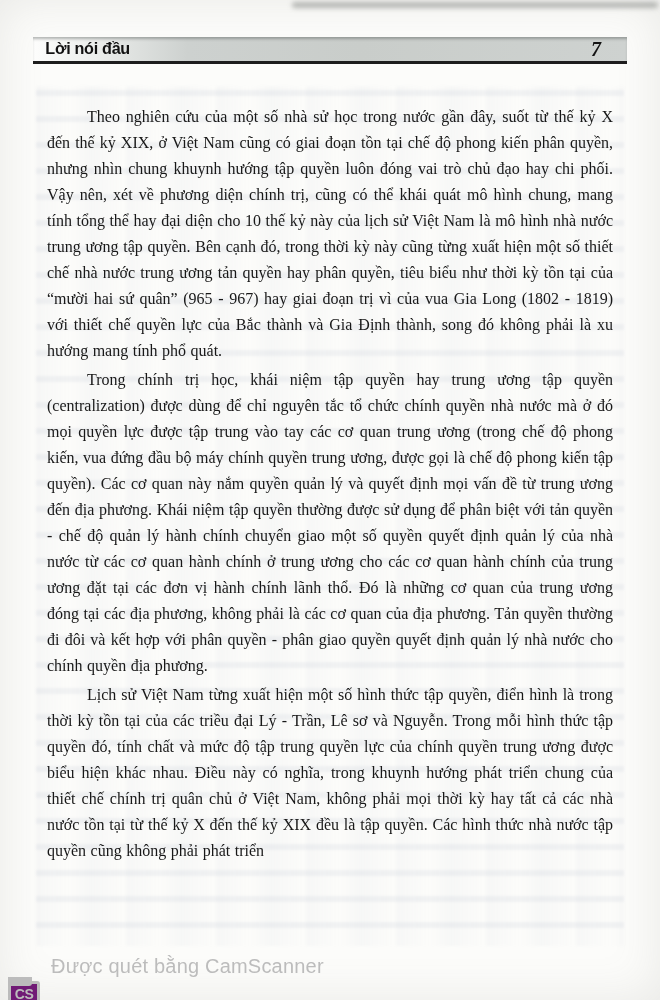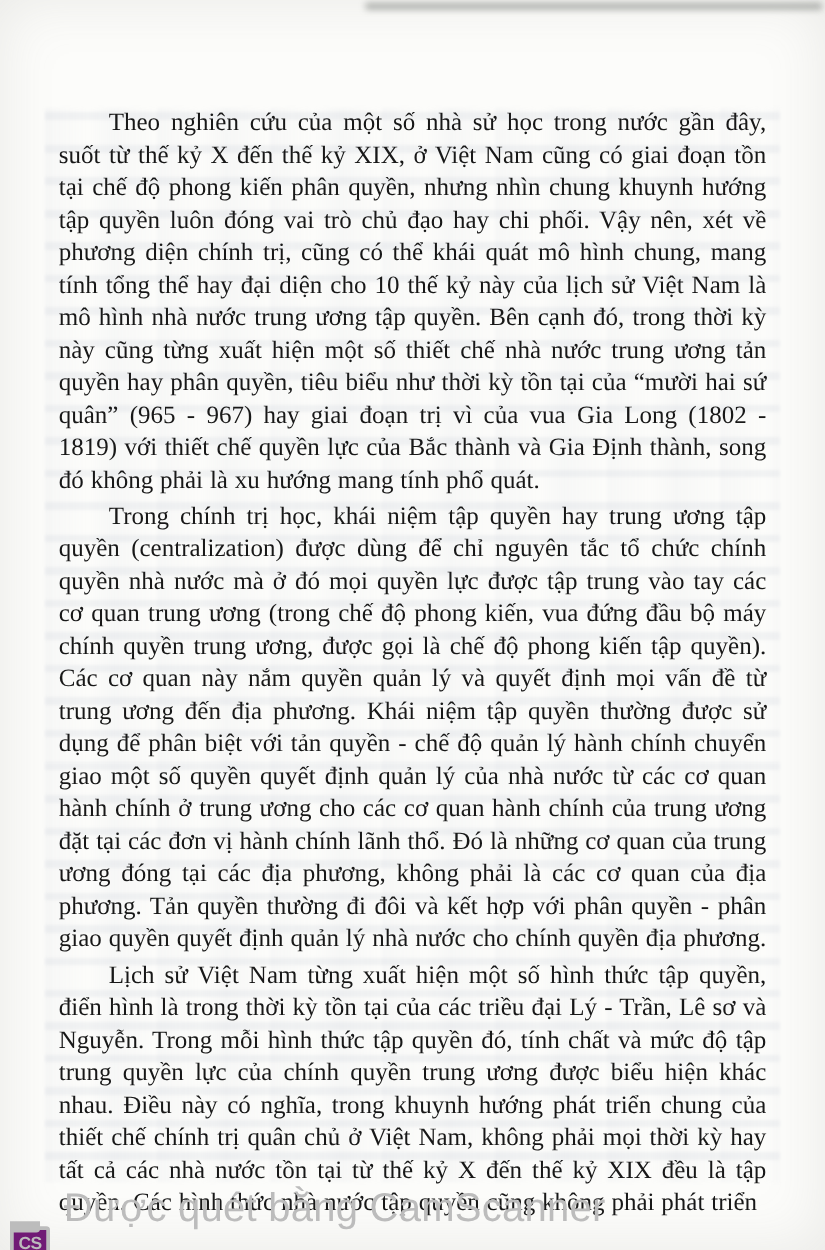--- a/index.html
+++ b/index.html
@@ -68,23 +68,23 @@
     font-family:"Liberation Serif", serif;
     font-weight:bold;
     font-style:italic;
     font-size:20px;
     color:#141414;
     padding-right:26px;
   }
   
   .page-body{
     position:absolute;
-    left:47px;top:85px;width:566px;
+    left:47px;top:104px;width:566px;
     text-align:justify;
-    font-size:20px;
+    font-size:16px;
     line-height:26px;
     word-spacing:.5px;
     color:var(--text);
   }
   .para{
     margin:0 0 3px 0;
     text-indent:40px;
   }
   .para .it{}
   
@@ -111,35 +111,39 @@
     margin-top:32px;
   }
   .cs-icon .cs-base{
     position:absolute;left:0;top:31px;
     width:24px;height:9px;
     background:var(--watermark);
     border-radius:0 0 3px 3px;
   }
   .watermark-label{
     font-family:"Liberation Sans", sans-serif;
-    font-size:32px;
+    font-size:20px;
     color:var(--watermark);
     line-height:40px;
     letter-spacing:.2px;
     white-space:nowrap;
   }
 </style>
 </head>
 <body>
 
 <div class="page">
 
   <div class="top-smudge"></div>
   <div class="ghost-bleed"></div>
 
+  <div class="header-band">
+    <span class="header-title">Lời nói đầu</span>
+    <span class="page-number">7</span>
+  </div>
 
   <div class="page-body">
       <p class="para"><span>Theo nghiên cứu của một số nhà sử học trong nước gần đây, suốt từ thế kỷ X đến thế kỷ XIX, ở Việt Nam cũng có giai đoạn tồn tại chế độ phong kiến phân quyền, nhưng nhìn chung khuynh hướng tập quyền luôn đóng vai trò chủ đạo hay chi phối. Vậy nên, xét về phương diện chính trị, cũng có thể khái quát mô hình chung, mang tính tổng thể hay đại diện cho 10 thế kỷ này của lịch sử Việt Nam là mô hình nhà nước trung ương tập quyền. Bên cạnh đó, trong thời kỳ này cũng từng xuất hiện một số thiết chế nhà nước trung ương tản quyền hay phân quyền, tiêu biểu như thời kỳ tồn tại của “mười hai sứ quân” (965 - 967) hay giai đoạn trị vì của vua Gia Long (1802 - 1819) với thiết chế quyền lực của Bắc thành và Gia Định thành, song đó không phải là xu hướng mang tính phổ quát.</span></p>
       <p class="para"><span>Trong chính trị học, khái niệm </span><span class="it">tập quyền</span><span> hay </span><span class="it">trung ương tập quyền</span><span> (centralization) được dùng để chỉ nguyên tắc tổ chức chính quyền nhà nước mà ở đó mọi quyền lực được tập trung vào tay các cơ quan trung ương (trong chế độ phong kiến, vua đứng đầu bộ máy chính quyền trung ương, được gọi là chế độ </span><span class="it">phong kiến tập quyền</span><span>). Các cơ quan này nắm quyền quản lý và quyết định mọi vấn đề từ trung ương đến địa phương. Khái niệm </span><span class="it">tập quyền</span><span> thường được sử dụng để phân biệt với </span><span class="it">tản quyền</span><span> - chế độ quản lý hành chính chuyển giao một số quyền quyết định quản lý của nhà nước từ các cơ quan hành chính ở trung ương cho các cơ quan hành chính của trung ương đặt tại các đơn vị hành chính lãnh thổ. Đó là những cơ quan của trung ương đóng tại các địa phương, không phải là các cơ quan của địa phương. Tản quyền thường đi đôi và kết hợp với </span><span class="it">phân quyền</span><span> - phân giao quyền quyết định quản lý nhà nước cho chính quyền địa phương.</span></p>
       <p class="para"><span>Lịch sử Việt Nam từng xuất hiện một số hình thức tập quyền, điển hình là trong thời kỳ tồn tại của các triều đại Lý - Trần, Lê sơ và Nguyễn. Trong mỗi hình thức tập quyền đó, tính chất và mức độ tập trung quyền lực của chính quyền trung ương được biểu hiện khác nhau. Điều này có nghĩa, trong khuynh hướng phát triển chung của thiết chế chính trị quân chủ ở Việt Nam, không phải mọi thời kỳ hay tất cả các nhà nước tồn tại từ thế kỷ X đến thế kỷ XIX đều là tập quyền. Các hình thức nhà nước tập quyền cũng không phải phát triển</span></p>
     </div>
 
   <div class="watermark">
     <span class="cs-icon">
       <span class="cs-box">CS</span>

